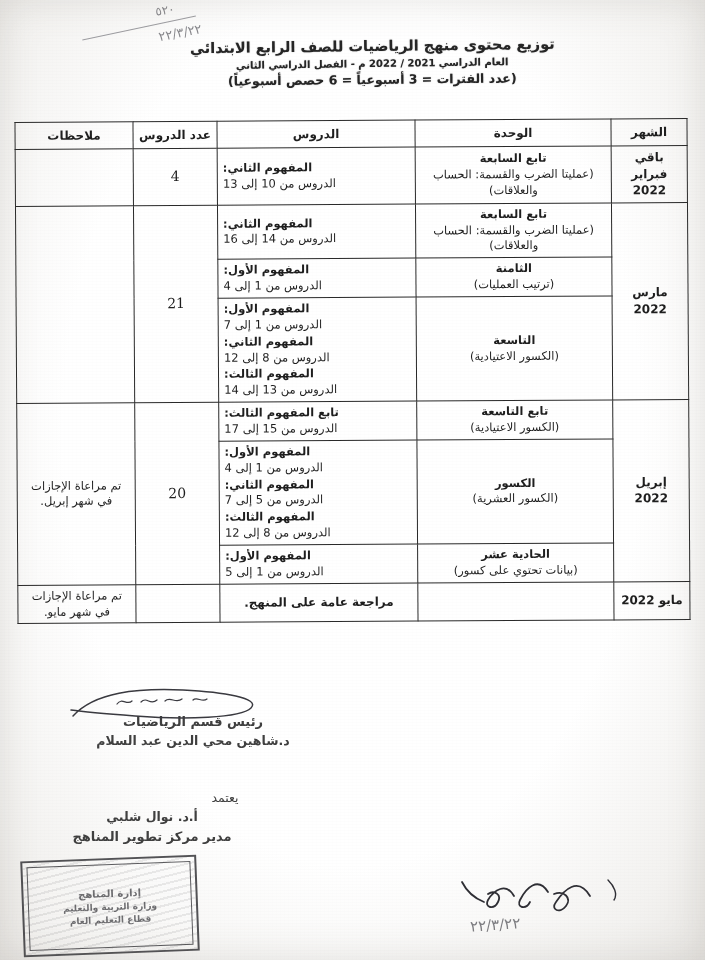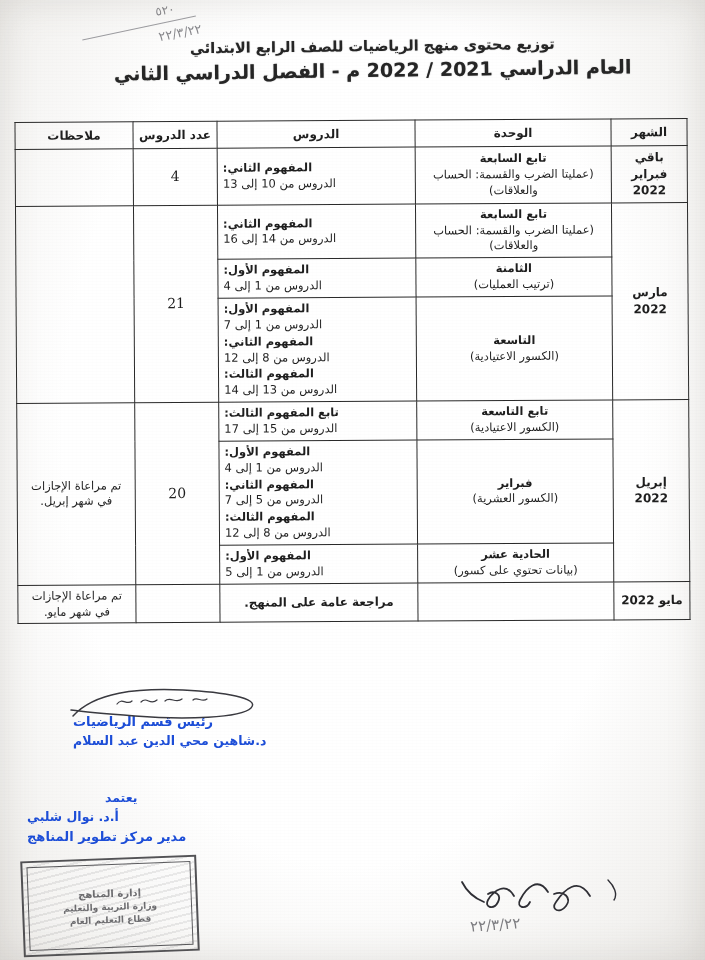--- a/index.html
+++ b/index.html
@@ -88,21 +88,21 @@
     z-index: 10;
     margin-left: 40px;
   }
   .title-line {
     font-weight: bold;
     color: #262626;
     line-height: 1.42;
     text-shadow: 0 0 1.1px rgba(60,60,60,.5);
   }
   .title-line-1 { font-size: 14.5px; letter-spacing: .2px; }
-  .title-line-2 { font-size: 19px; }
+  .title-line-2 { font-size: 10px; }
   .title-line-3 { font-size: 12.5px; }
   .t-rot-1 { display: inline-block; transform: rotate(-0.7deg); }
   .t-rot-2 { display: inline-block; transform: rotate(-0.8deg); }
   .t-rot-3 { display: inline-block; transform: rotate(-0.6deg); }
 
   
   .table-wrap {
     position: absolute;
     top: 120px;
     right: 16px;
@@ -182,22 +182,22 @@
     text-align: center;
     font-weight: bold;
     font-size: 12px;
   }
   .blank-cell { }
 
   
   .sig {
     position: absolute;
     z-index: 15;
-    text-align: left;
-    color: #1d4ed8;
+    text-align: center;
+    color: #404040;
   }
   .sig-line {
     font-weight: bold;
     font-size: 13px;
     line-height: 1.5;
     white-space: nowrap;
   }
   .sig-name { font-weight: bold; font-size: 12.5px; }
 
   .sig-math {
@@ -209,21 +209,21 @@
     top: 808px;
     right: 428px;
     width: 250px;
   }
   .sig-approve {
     top: 790px;
     right: 360px;
     width: 240px;
   }
   .approve-word {
-    font-weight: bold;
+    font-weight: normal;
     font-size: 12.5px;
     margin-bottom: 1px;
   }
 
   
   .scribble {
     position: absolute;
     z-index: 16;
     pointer-events: none;
   }
@@ -290,20 +290,21 @@
 
 <div class="hand-note">
   <span class="hn-top">٥٢٠</span>
   <span class="hn-rule"></span>
   <span class="hn-bot">٢٢/٣/٢٢</span>
 </div>
 
 <div class="title-block">
   <div class="title-line title-line-1"><span class="t-rot-1">توزيع محتوى منهج الرياضيات للصف الرابع الابتدائي</span></div>
   <div class="title-line title-line-2"><span class="t-rot-2">العام الدراسي 2021 / 2022 م - الفصل الدراسي الثاني</span></div>
+  <div class="title-line title-line-3"><span class="t-rot-3">(عدد الفترات = 3 أسبوعياً = 6 حصص أسبوعياً)</span></div>
 </div>
 
 <div class="table-wrap">
   <table class="sched">
     <colgroup>
       <col class="col-month">
         <col class="col-unit">
         <col class="col-lessons">
         <col class="col-count">
         <col class="col-notes">
@@ -396,21 +397,21 @@
             <span class="lg-title">تابع المفهوم الثالث:</span>
             <span class="lg-range">الدروس من 15 إلى 17</span>
           </div>
         </td>
         <td class="cell-count" rowspan="3">20</td>
         <td class="cell-notes" rowspan="3">تم مراعاة الإجازات في شهر إبريل.</td>
       </tr>
 
       <tr>
         <td class="cell-unit">
-          <span class="unit-name">فبراير</span>
+          <span class="unit-name">الكسور</span>
           <span class="unit-sub">(الكسور العشرية)</span>
         </td>
         <td class="cell-lessons">
           <div class="lesson-group">
             <span class="lg-title">المفهوم الأول:</span>
             <span class="lg-range">الدروس من 1 إلى 4</span>
           </div>
           <div class="lesson-group">
             <span class="lg-title">المفهوم الثاني:</span>
             <span class="lg-range">الدروس من 5 إلى 7</span>

